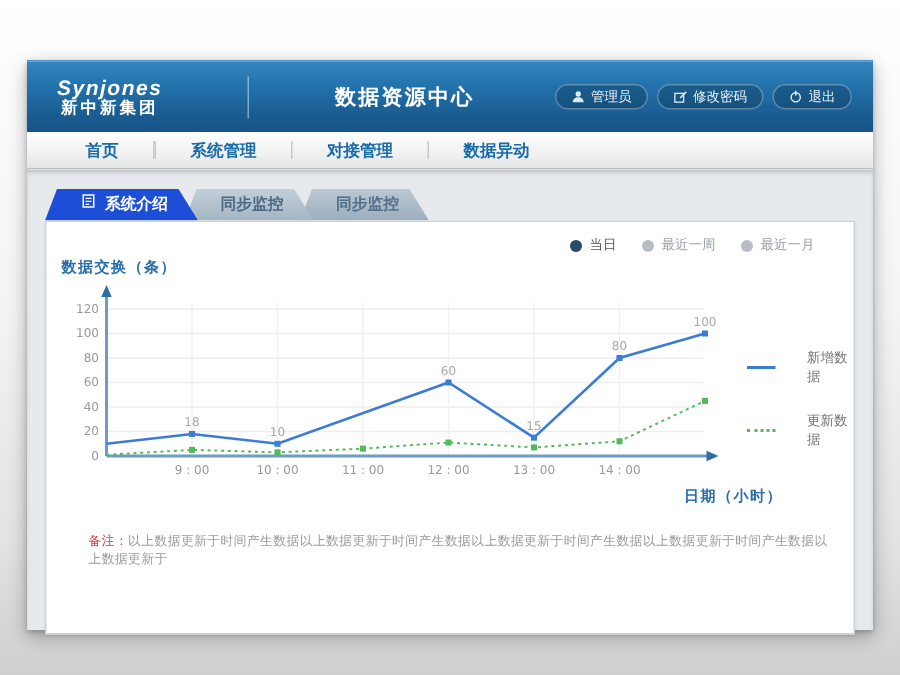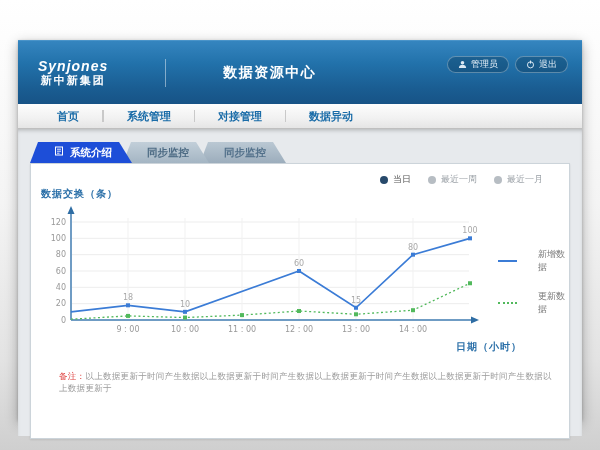--- a/index.html
+++ b/index.html
@@ -8,21 +8,21 @@
     font-family:"Liberation Sans","DejaVu Sans",sans-serif;
     background:linear-gradient(180deg,#ffffff 0%,#f4f4f4 45%,#e3e3e3 80%,#cfcfcf 100%);
     position:relative;
   }
   .window {
     position:absolute; left:18px; top:40px; width:564px; height:380px;
     background:#e7eaed; box-shadow:0 4px 12px rgba(0,0,0,.30), 0 1px 3px rgba(0,0,0,.2);
   }
   
   .app-header {
-    height:64px; position:relative; display:flex; align-items:center;
+    height:48px; position:relative; display:flex; align-items:center;
     background:linear-gradient(180deg,#3585bf 0%,#2272ab 35%,#1a5d92 75%,#175386 100%);
     border-top:1px solid #4a94c9;
     gap:44px;
   }
   .logo { margin-left:20px; text-align:center; color:#fff; line-height:1.1; }
   .logo-en { font-size:14px; font-weight:bold; font-style:italic; letter-spacing:1px; }
   .logo-cn { font-size:11px; font-weight:bold; letter-spacing:2px; }
   .header-divider { width:1px; height:28px; background:rgba(255,255,255,.45); margin:0 13px; }
   .app-title { color:#fff; font-size:14px; font-weight:bold; letter-spacing:1.5px; }
   .header-buttons { position:absolute; right:14px; top:15px; display:flex; gap:6px; }
@@ -99,20 +99,29 @@
 
     <div class="header-buttons">
       <div class="hbtn">
         <span>
           <svg viewBox="0 0 10 10">
               <circle cx="5" cy="3" r="2" fill="#dce9f3"></circle>
               <path d="M1 9c0-2.3 1.8-3.6 4-3.6S9 6.7 9 9z" fill="#dce9f3"></path>
             </svg>
         </span>
         <span>管理员</span>
+      </div>
+      <div class="hbtn">
+        <span>
+          <svg viewBox="0 0 10 10">
+              <rect x="1" y="2.5" width="6.5" height="6.5" fill="none" stroke="#dce9f3" stroke-width="1"></rect>
+              <path d="M4.5 5.5 L9 1 L9.8 1.8 L5.3 6.3 Z" fill="#dce9f3"></path>
+            </svg>
+        </span>
+        <span>修改密码</span>
       </div>
       <div class="hbtn">
         <span>
           <svg viewBox="0 0 10 10">
               <circle cx="5" cy="5.4" r="3.4" fill="none" stroke="#dce9f3" stroke-width="1.1"></circle>
               <line x1="5" y1="0.6" x2="5" y2="4" stroke="#dce9f3" stroke-width="1.2"></line>
             </svg>
         </span>
         <span>退出</span>
       </div>

